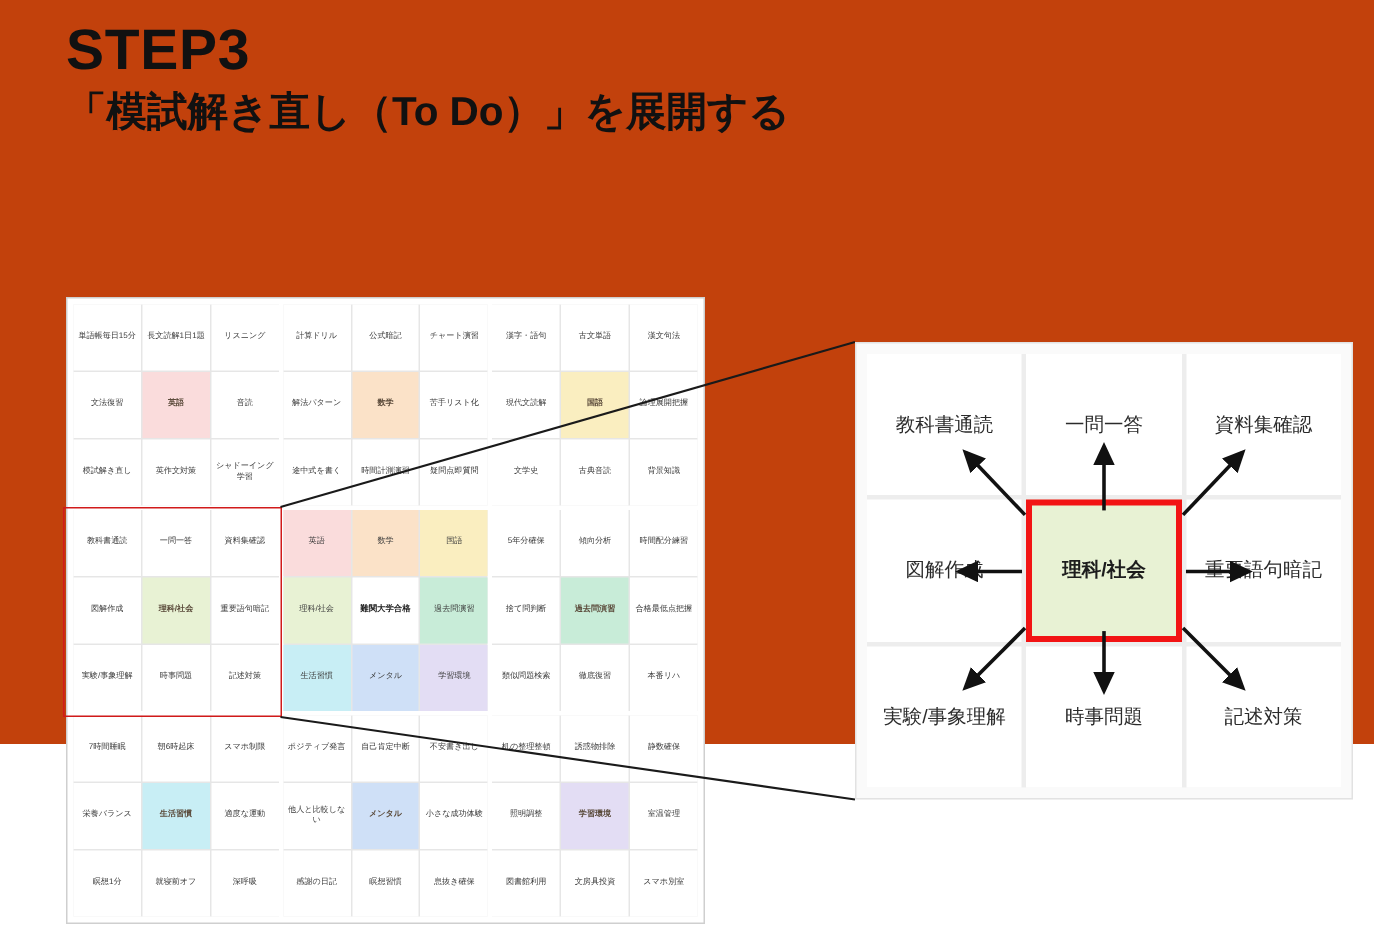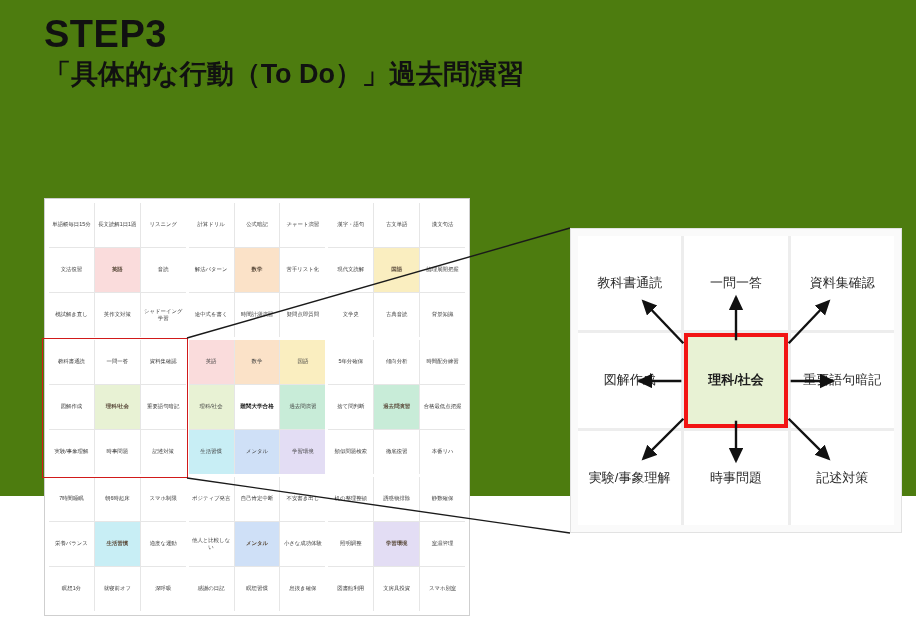--- a/index.html
+++ b/index.html
@@ -3,21 +3,21 @@
 <meta charset="utf-8">
 <style>
   * { box-sizing: border-box; }
   html, body {
     margin: 0; padding: 0;
     width: 916px; height: 630px;
     background: #ffffff;
     font-family: "Liberation Sans", "DejaVu Sans", sans-serif;
     overflow: hidden;
   }
-  #root { position: relative; width: 916px; height: 496px; background:#4d7c0f; }
+  #root { position: relative; width: 916px; height: 496px; background:#c2410c; }
 
   
   .heading { position: absolute; left: 44px; top: 14px; width: 820px; }
   .heading .step {
     font-size: 38px; font-weight: bold; color: #111111;
     line-height: 1.08; letter-spacing: 0.5px;
   }
   .heading .sub {
     font-size: 27px; font-weight: bold; color: #111111;
     line-height: 1.30; margin-top: 2px; letter-spacing: 0px;
@@ -101,21 +101,21 @@
   }
   .arrows { position: absolute; left: 0; top: 0; width: 100%; height: 100%; pointer-events: none; }
 </style>
 </head>
 <body>
 
 <div id="root">
 
   <div class="heading">
     <div class="step">STEP3</div>
-    <div class="sub">「具体的な行動（To Do）」過去問演習</div>
+    <div class="sub">「模試解き直し（To Do）」を展開する</div>
   </div>
 
   <div class="mandala-panel">
     <div class="mandala-grid" id="mandala-grid">
         <div class="block">
           <div class="cell" style="background: rgb(255, 255, 255);">単語帳毎日15分</div>
           <div class="cell" style="background: rgb(255, 255, 255);">長文読解1日1題</div>
           <div class="cell" style="background: rgb(255, 255, 255);">リスニング</div>
           <div class="cell" style="background: rgb(255, 255, 255);">文法復習</div>
           <div class="cell center-sub" style="background: rgb(250, 220, 220); color: rgb(90, 74, 58);">英語</div>

